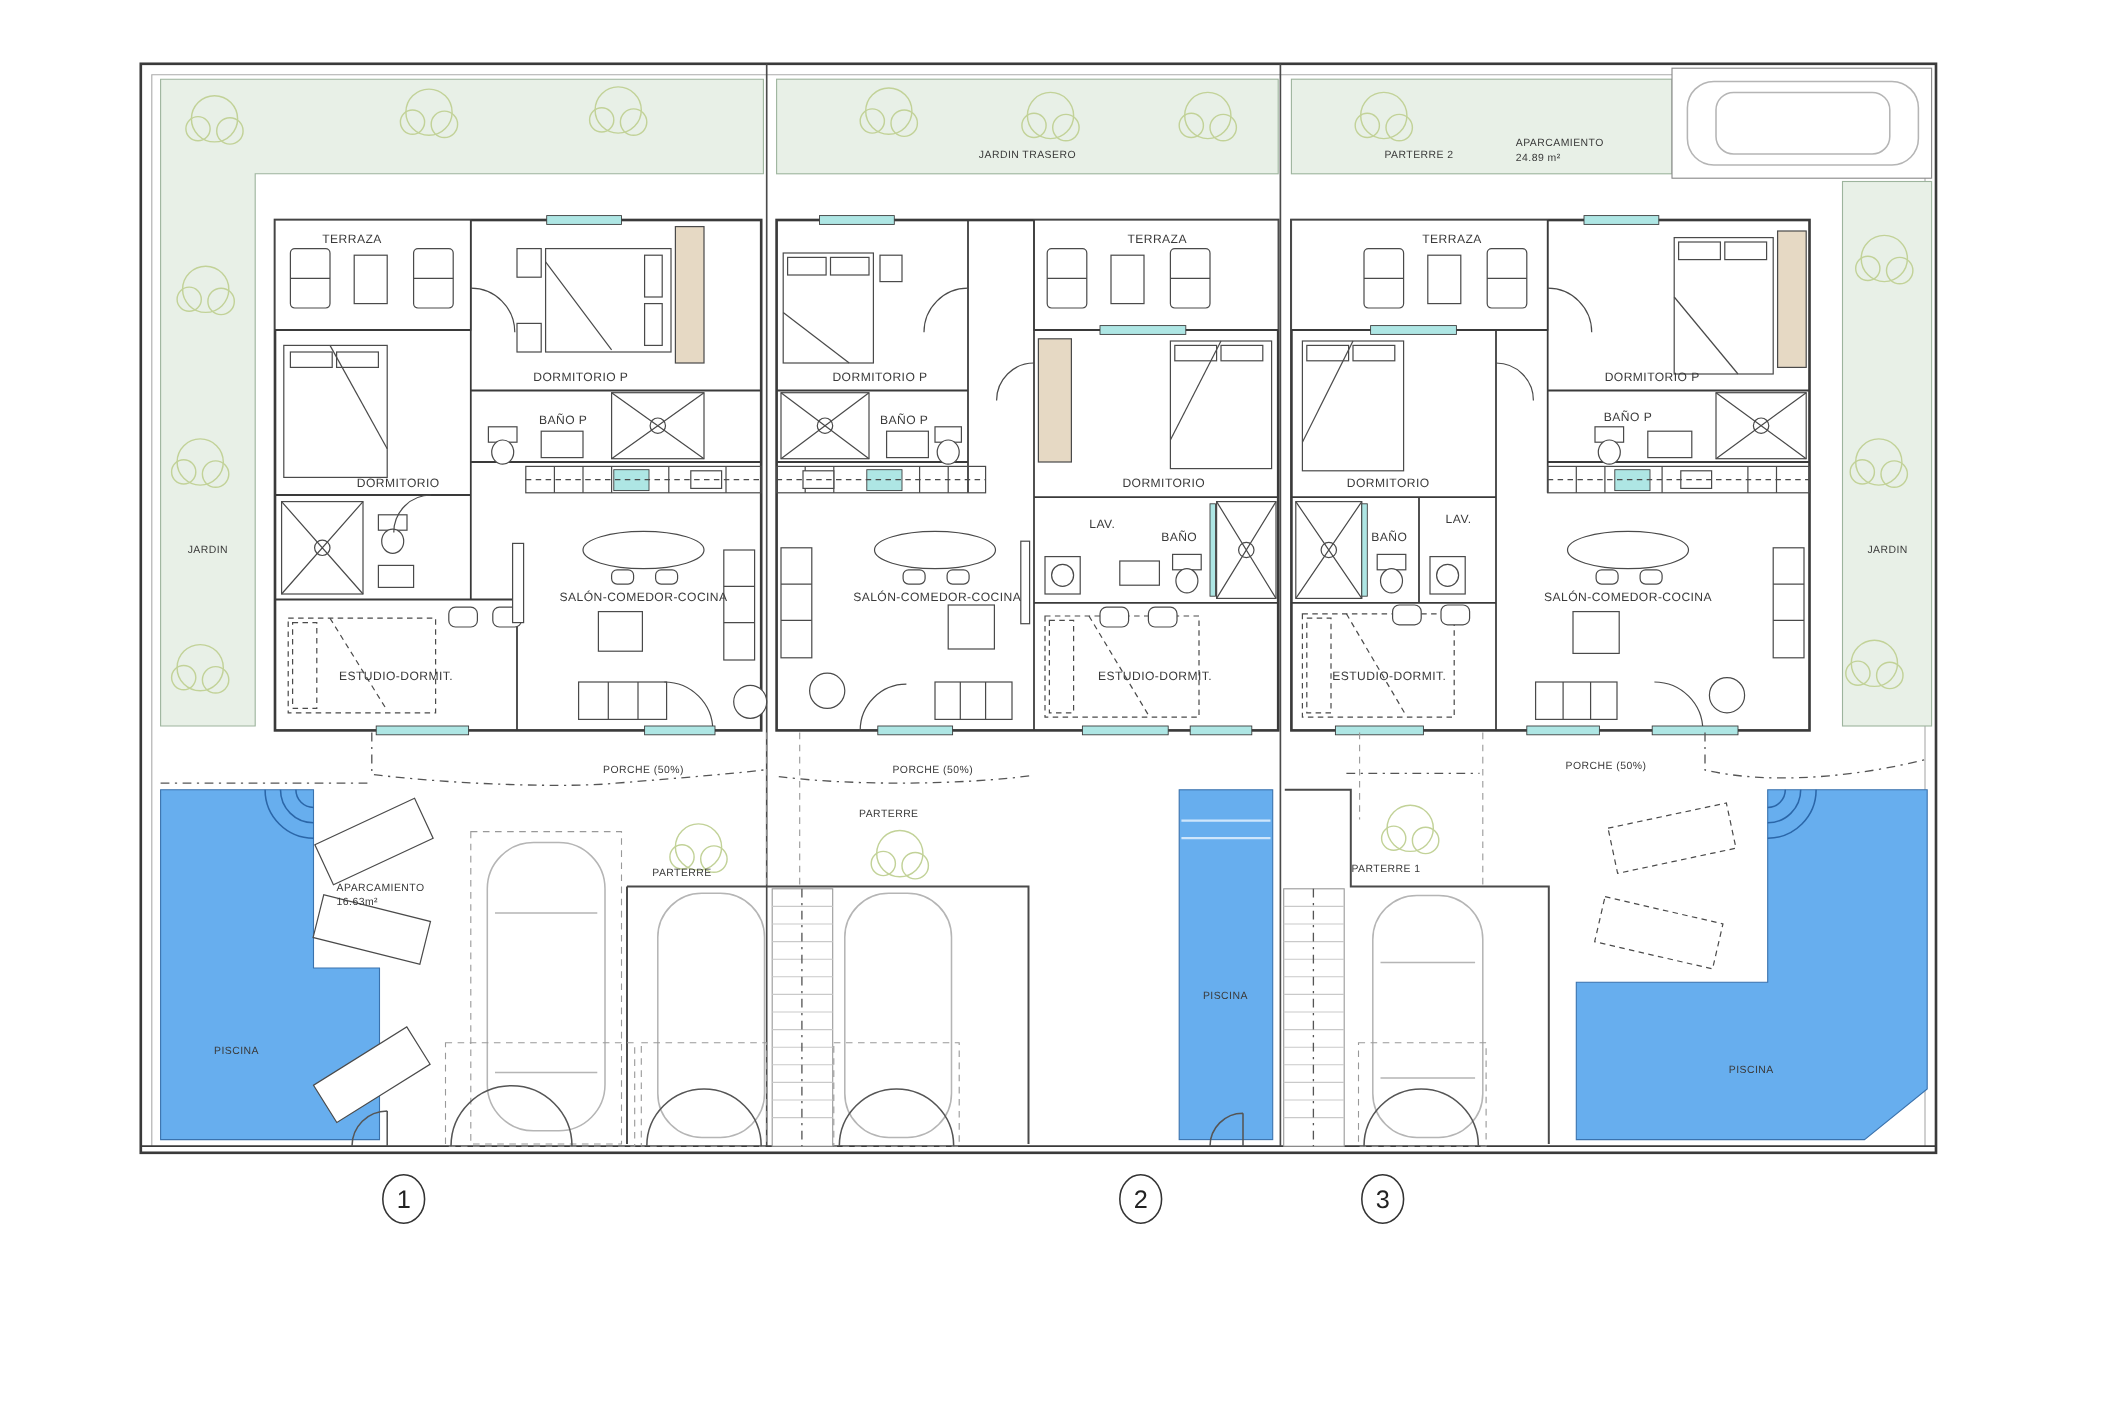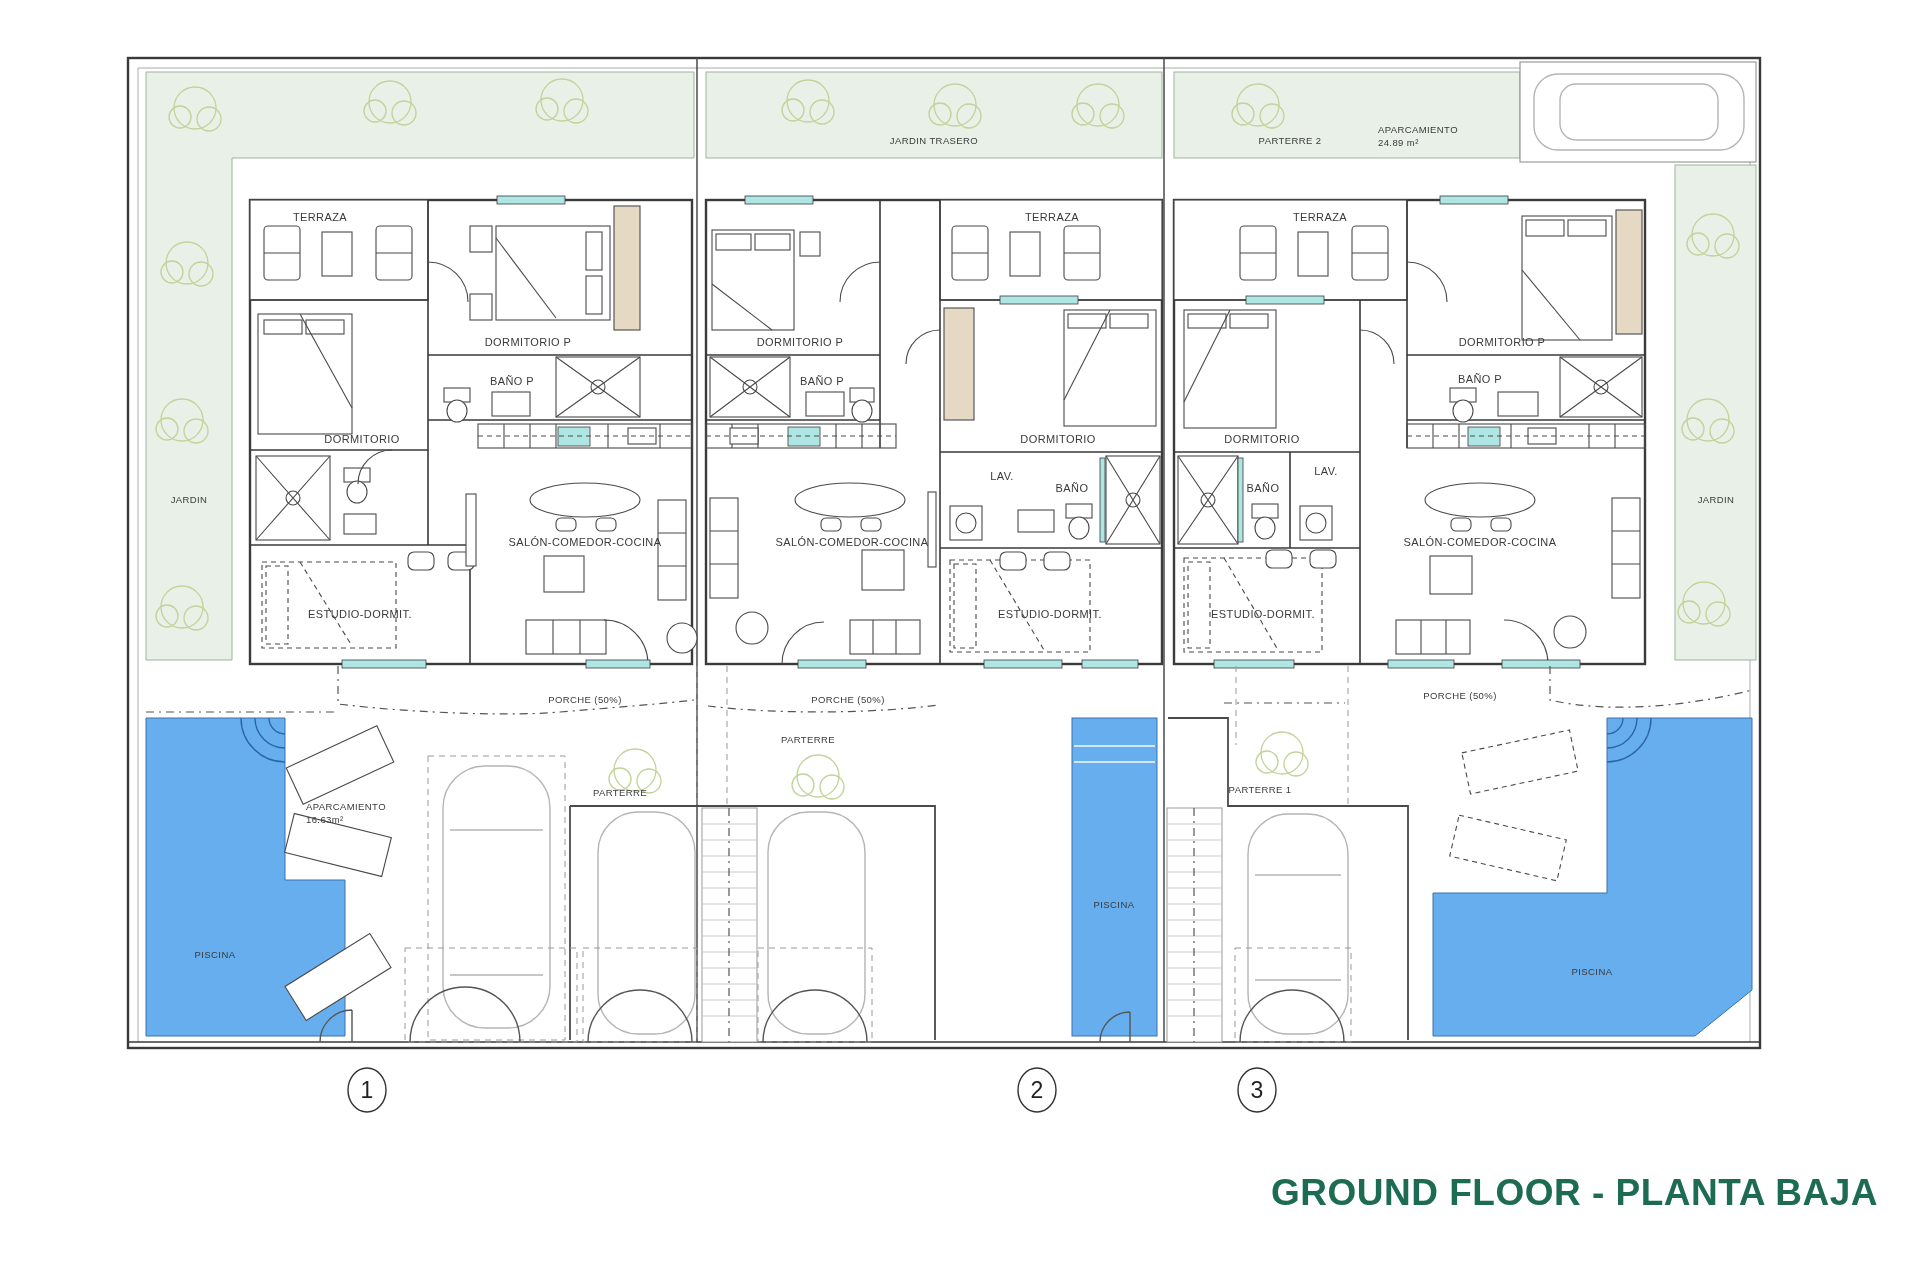--- a/index.html
+++ b/index.html
@@ -501,14 +501,13 @@
   <g>
     <ellipse cx="367" cy="1090" rx="19" ry="22" fill="#fff" stroke="#333" stroke-width="1.4"></ellipse>
     <text x="367" y="1098" text-anchor="middle" class="tn">1</text>
     <ellipse cx="1037" cy="1090" rx="19" ry="22" fill="#fff" stroke="#333" stroke-width="1.4"></ellipse>
     <text x="1037" y="1098" text-anchor="middle" class="tn">2</text>
     <ellipse cx="1257" cy="1090" rx="19" ry="22" fill="#fff" stroke="#333" stroke-width="1.4"></ellipse>
     <text x="1257" y="1098" text-anchor="middle" class="tn">3</text>
   </g>
 </svg>
 
-<div class="title">GROUND FLOOR - PLANTA BAJA</div>
 </div>
 
 </body></html>

